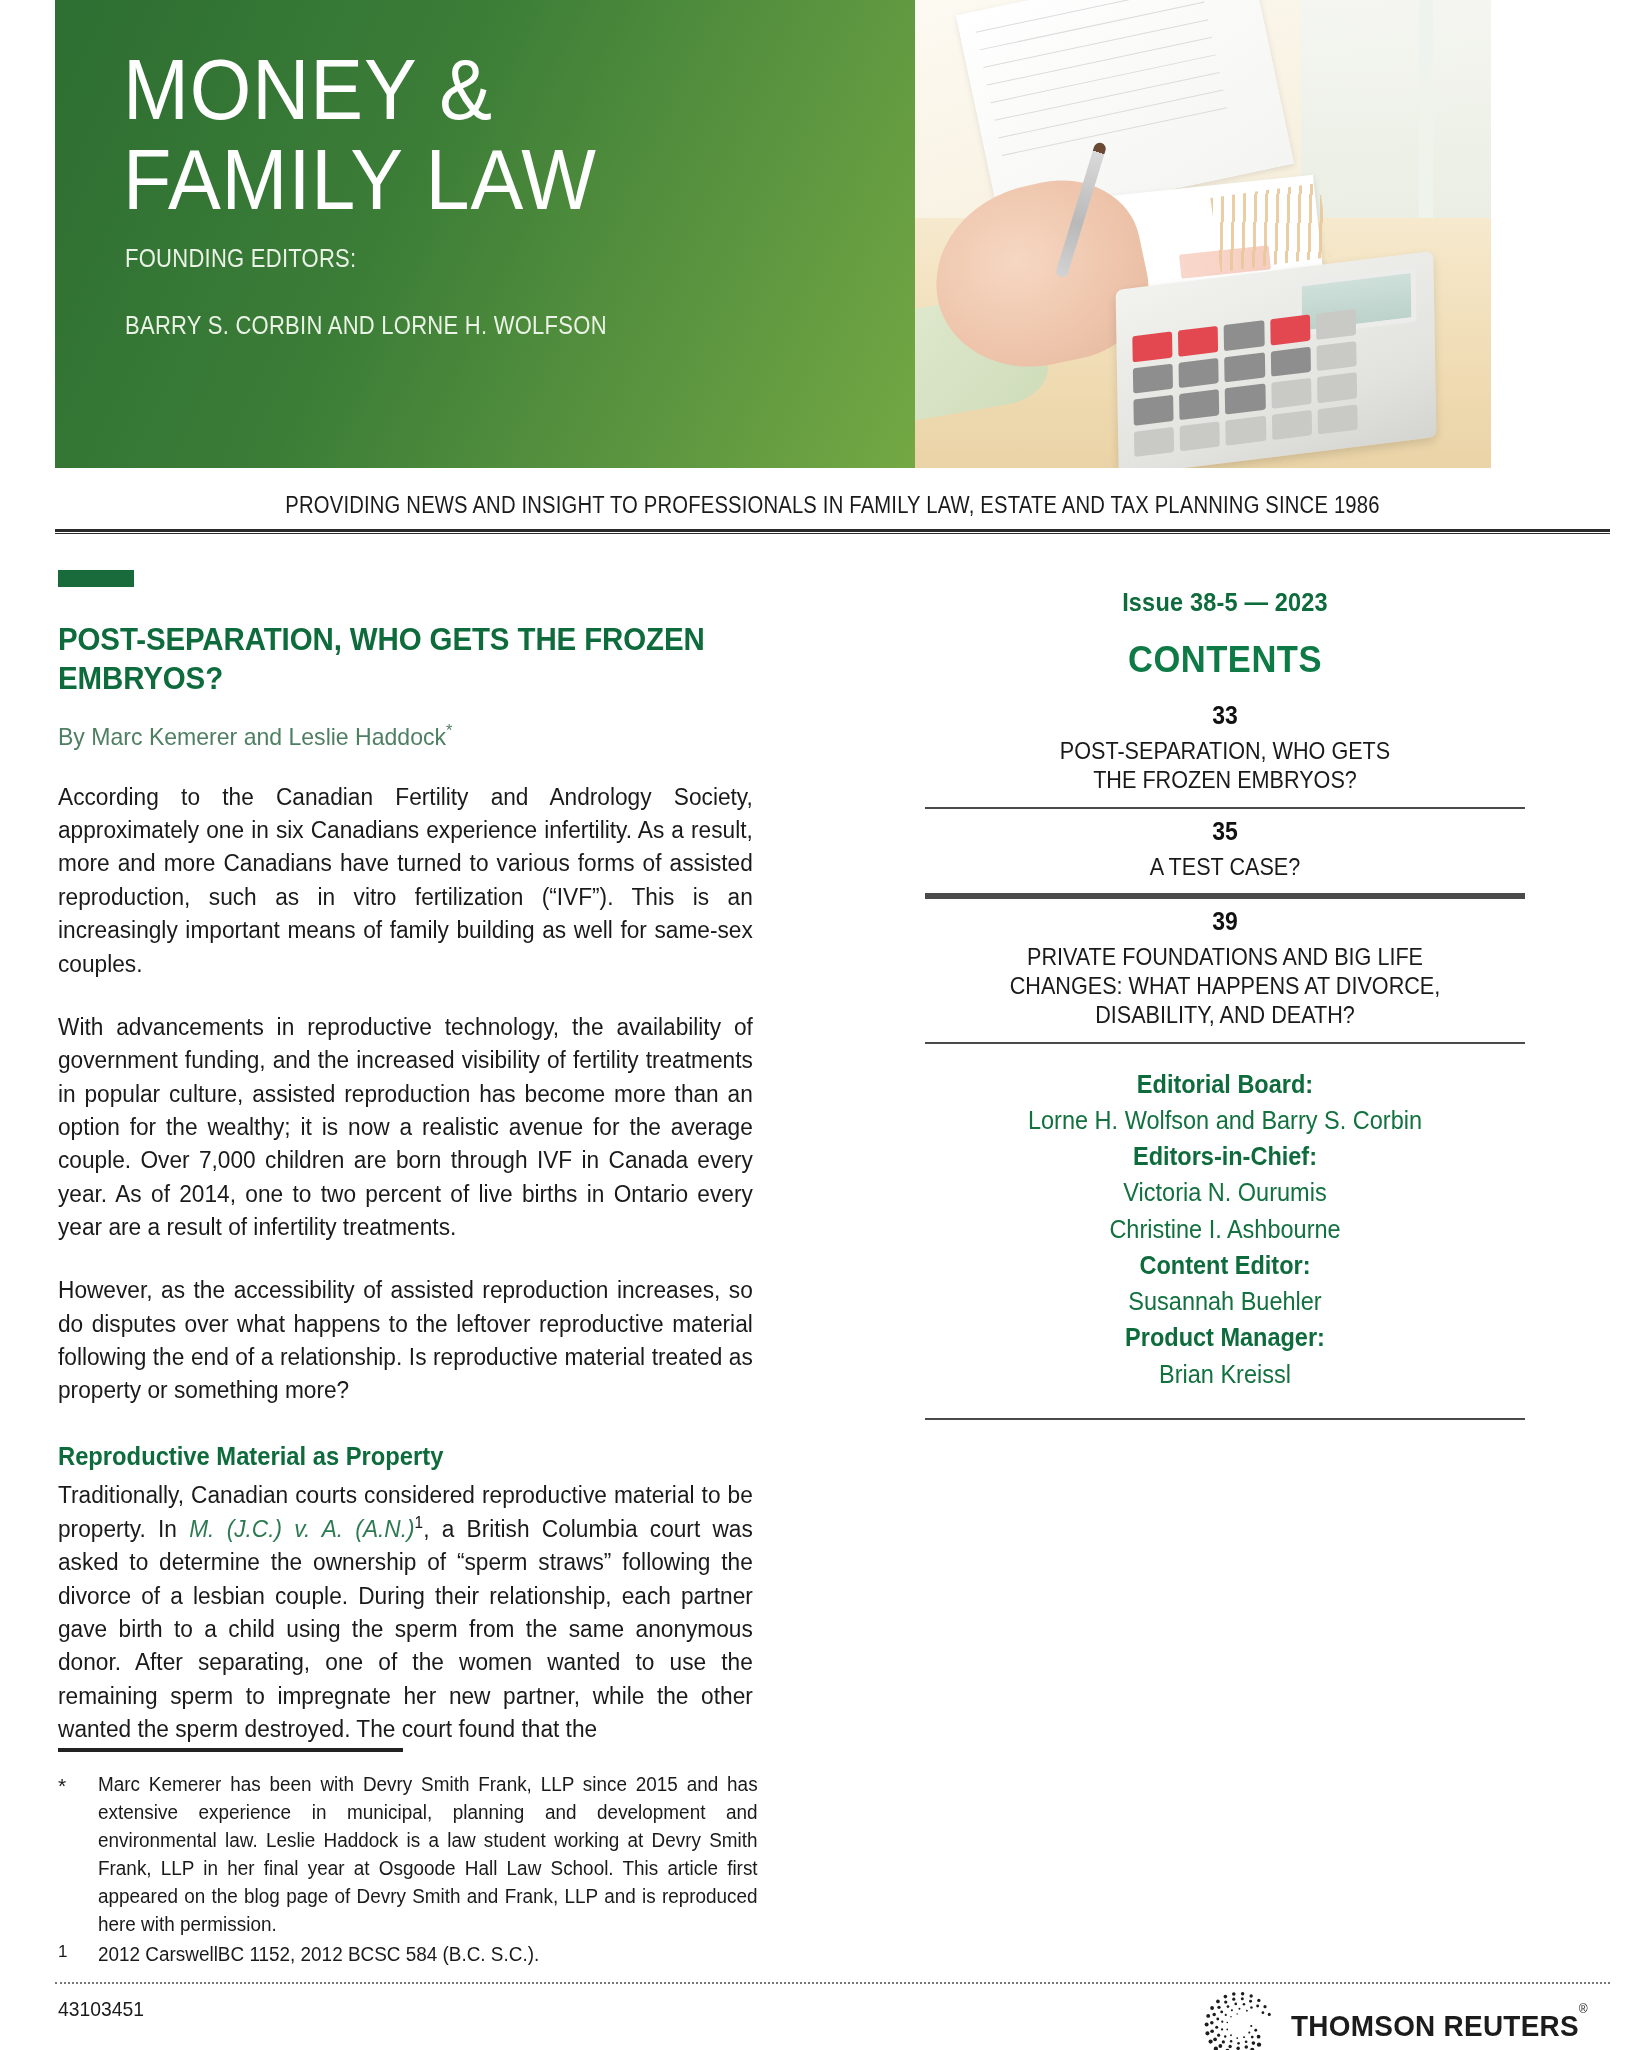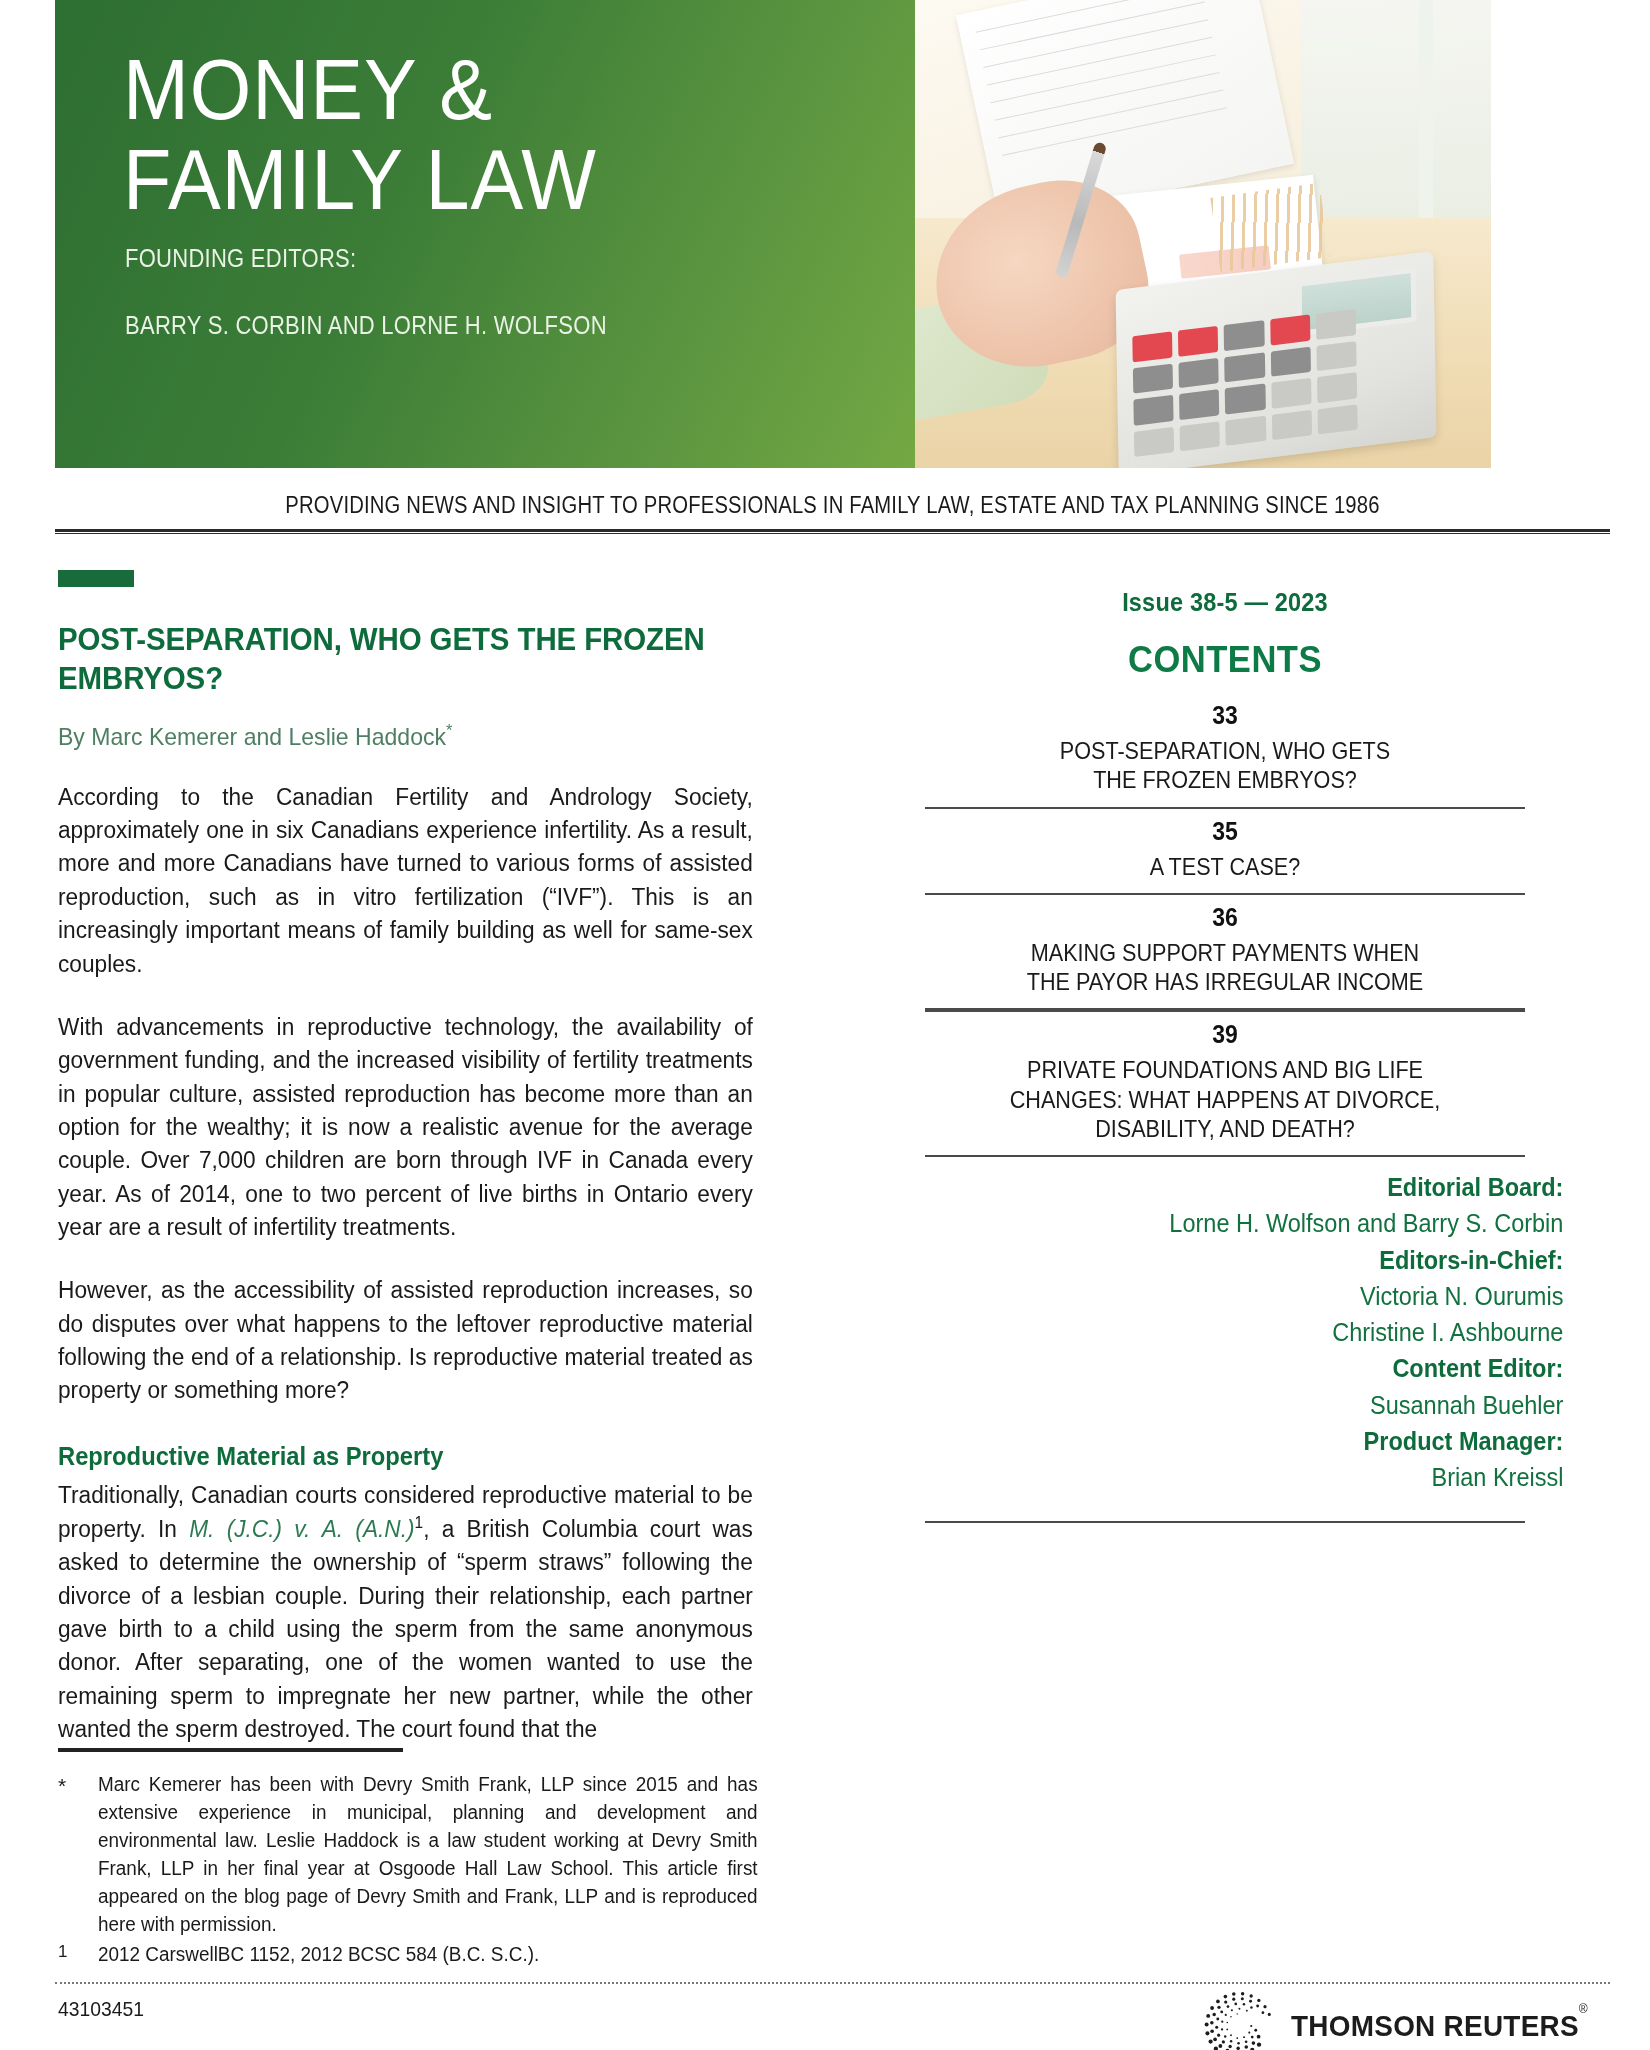--- a/index.html
+++ b/index.html
@@ -283,21 +283,21 @@
     text-align: center; font-size: 24px; font-weight: 300; color:#1a1a1a;
     line-height: 1.22; margin-top: 6px;
     transform: scaleX(0.9);
     white-space: pre-line;
   }
   .toc-sep {
     height: 0; border-top: 2px solid #4a4a4a;
     width: 600px; margin: 0 auto;
   }
 
-  .board { margin-top: 12px; text-align: right; }
+  .board { margin-top: 22px; text-align: center; }
   .board-role {
     color: #0e6b3c; font-size: 25px; font-weight: bold; line-height: 1.45;
     transform: scaleX(0.94);
   }
   .board-name {
     color: #12713f; font-size: 25px; font-weight: 500; line-height: 1.45;
     transform: scaleX(0.94);
   }
   .board-rule {
     height: 0; border-top: 2px solid #4a4a4a;
@@ -443,25 +443,20 @@
 THE FROZEN EMBRYOS?</div>
       </div>
       <div class="toc-sep"></div>
 
       <div class="toc-item">
         <div class="toc-page">35</div>
         <div class="toc-title">A TEST CASE?</div>
       </div>
       <div class="toc-sep"></div>
 
-      <div class="toc-item">
-        <div class="toc-page">36</div>
-        <div class="toc-title">MAKING SUPPORT PAYMENTS WHEN
-THE PAYOR HAS IRREGULAR INCOME</div>
-      </div>
       <div class="toc-sep"></div>
 
       <div class="toc-sep"></div>
 
       <div class="toc-item">
         <div class="toc-page">39</div>
         <div class="toc-title">PRIVATE FOUNDATIONS AND BIG LIFE
 CHANGES: WHAT HAPPENS AT DIVORCE,
 DISABILITY, AND DEATH?</div>
       </div>

